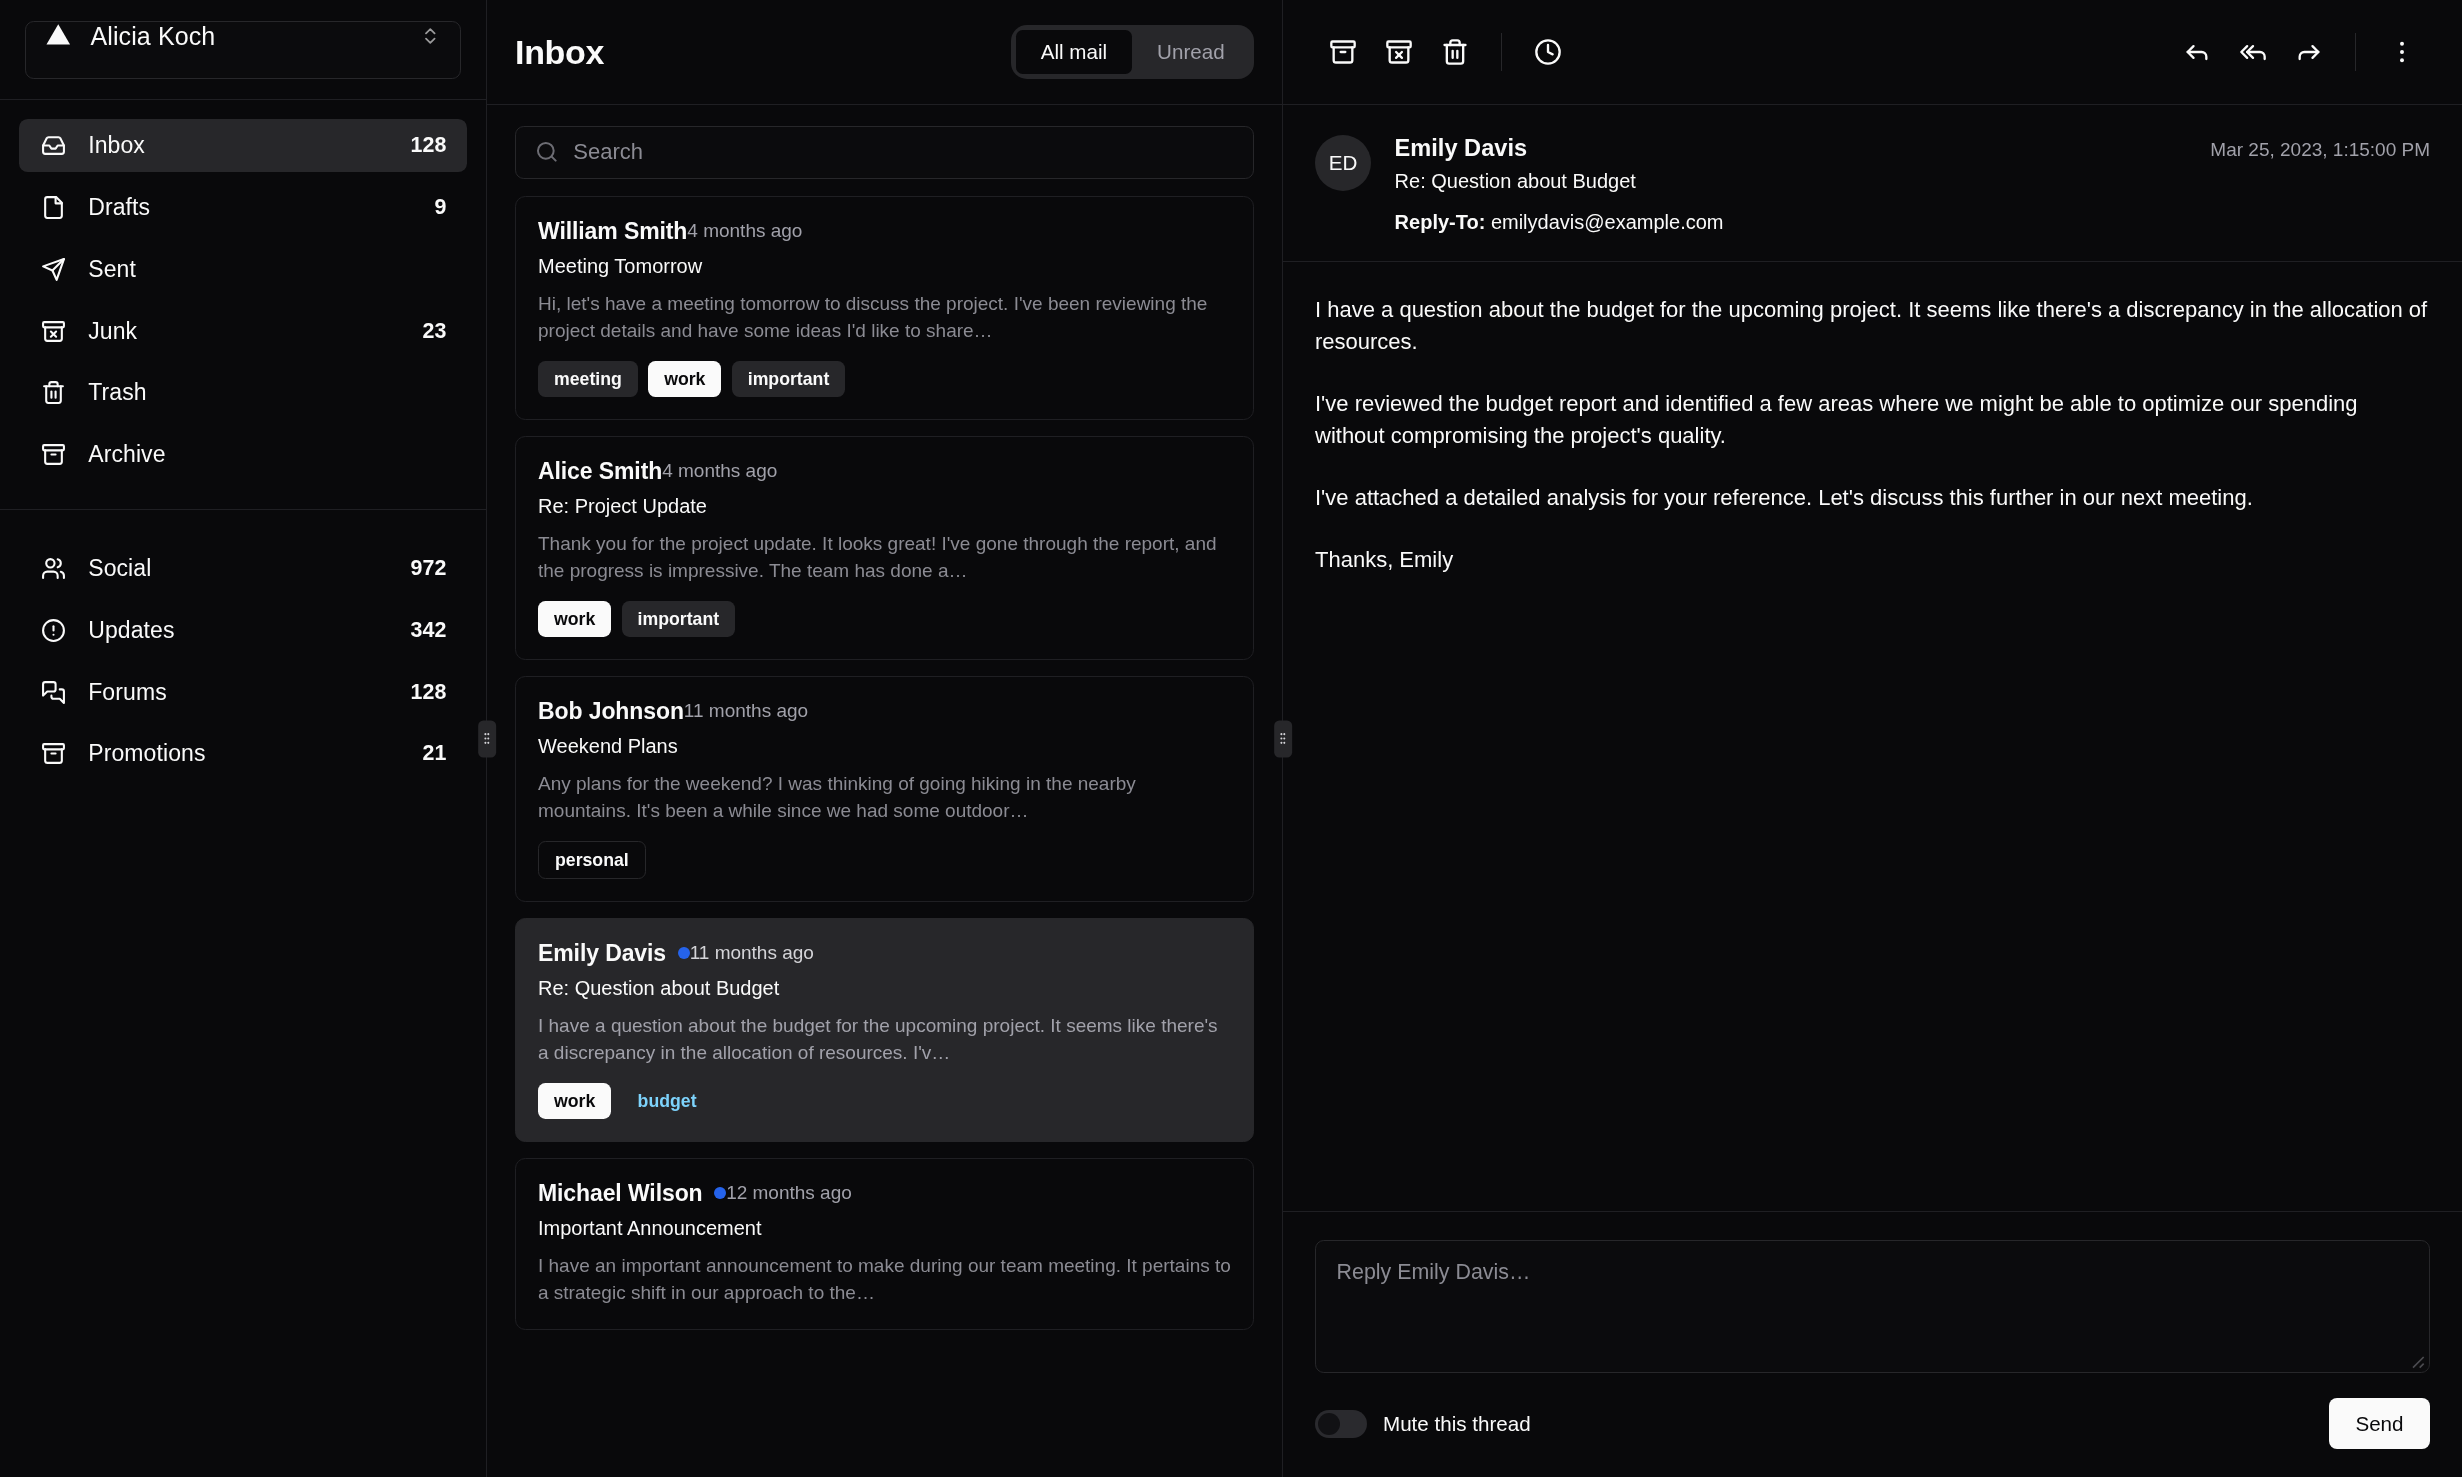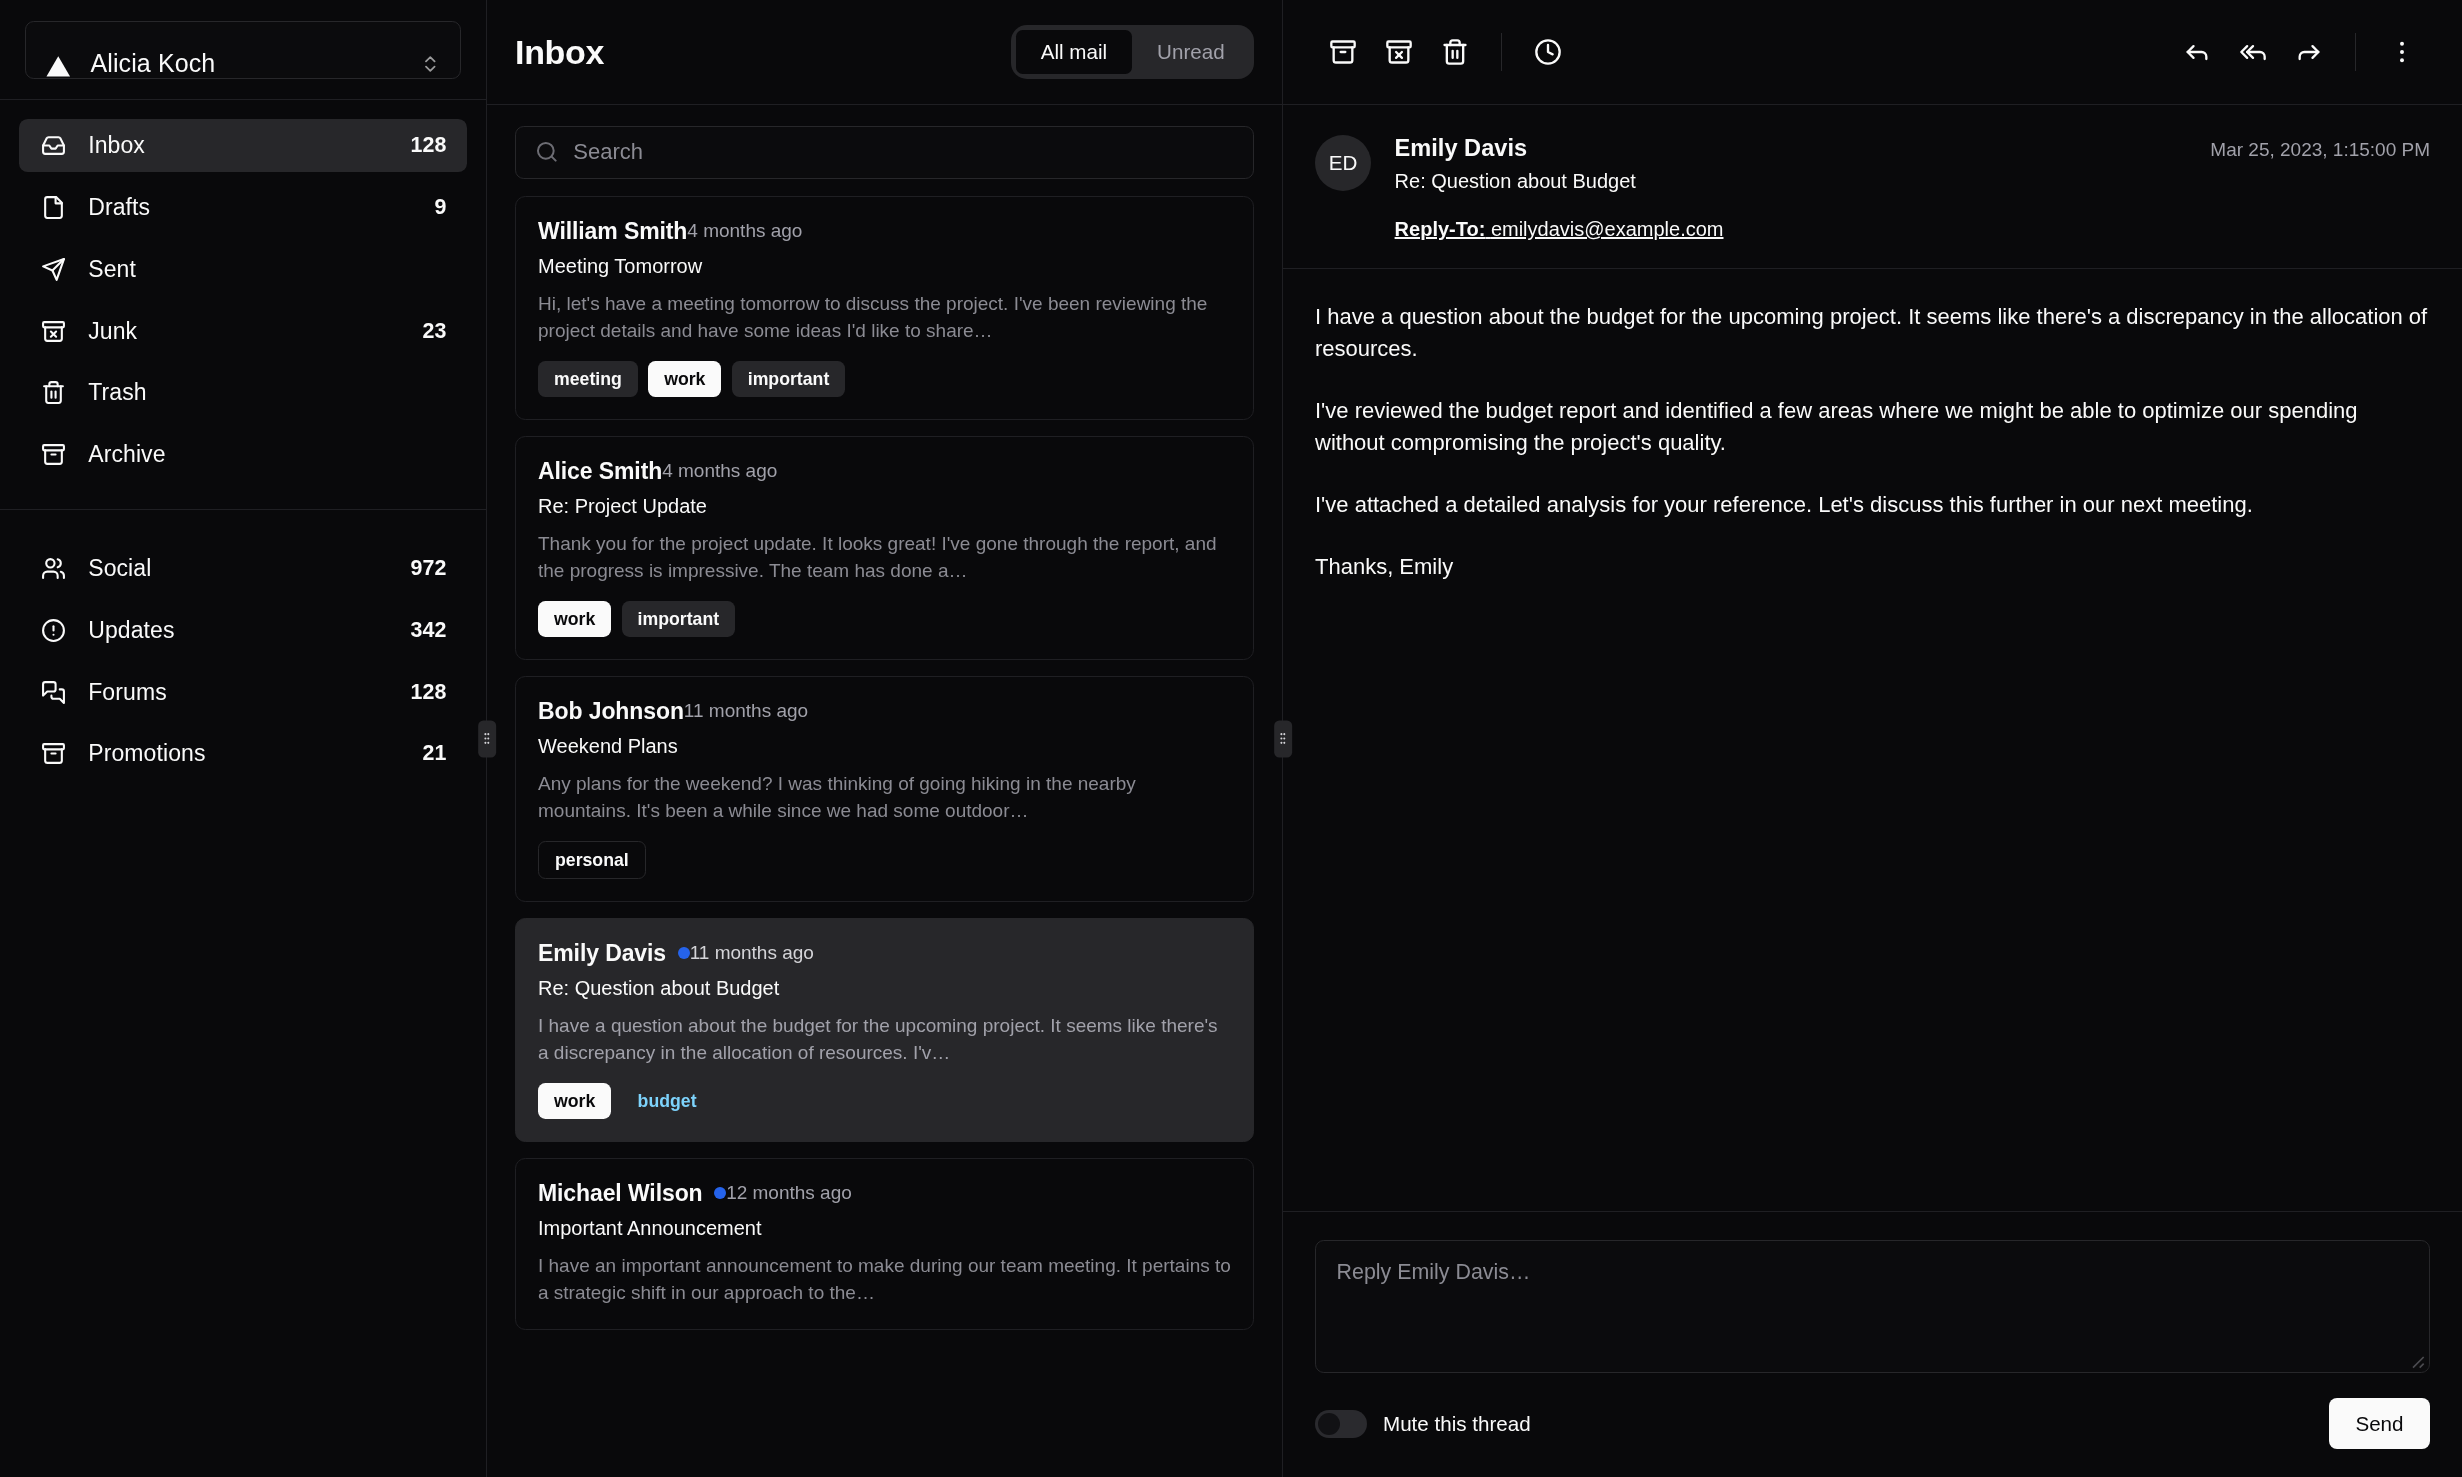--- a/index.html
+++ b/index.html
@@ -19,21 +19,21 @@
     display: flex; flex-direction: column;
     background: #09090b;
     border-right: 1.5px solid #1f1f23;
     flex-shrink: 0;
   }
   .acct-wrap {
     padding: 20.6px 25px; border-bottom: 1.5px solid #1f1f23;
   }
   .acct {
     height: 58px; border: 1.5px solid #27272a; border-radius: 8.8px;
-    display: flex; align-items: flex-end; gap: 19px; padding: 0 19px;
+    display: flex; align-items: flex-start; gap: 19px; padding: 0 19px;
     background: #0b0b0d; cursor: pointer;
   }
   .tri { width: 26.5px; height: 23.6px; flex-shrink: 0; }
   .acct-name { font-size: 25px; font-weight: 400; color: #fafafa; flex: 1; letter-spacing: 0.1px;}
   .chev { width: 20.6px; height: 28px; opacity: .6; flex-shrink: 0; }
 
   .navgroup { padding: 19px 19px 0 19px; }
   .navgroup.second { border-top: 1.5px solid #1f1f23; margin-top: 19px; padding-top: 32px;}
   .navitem {
     height: 53px; display: flex; align-items: center; gap: 20.6px;
@@ -117,21 +117,21 @@
   .avatar {
     width: 56px; height: 56px; border-radius: 50%; background: #27272a;
     display: flex; align-items: center; justify-content: center;
     font-size: 20.6px; font-weight: 400; color: #fafafa; flex-shrink: 0;
   }
   .rd-meta { flex: 1; min-width: 0;}
   .rd-row1 { display: flex; align-items: baseline; justify-content: space-between; }
   .rd-from { font-size: 23.6px; font-weight: 700; }
   .rd-date { font-size: 19px; color: #a1a1aa; white-space: nowrap; }
   .rd-subj { font-size: 20px; color: #fafafa; margin-top: 8.8px; }
-  .rd-reply { font-size: 20px; margin-top: 25px; text-decoration: underline; }
+  .rd-reply { font-size: 20px; margin-top: 18px; }
   .rd-reply b { font-weight: 700; }
 
   .rd-body { flex: 1; overflow: hidden; padding: 32px 32px 14.7px 32px; }
   .rd-body p { font-size: 22px; line-height: 1.47; color: #fafafa; margin-bottom: 29.5px; }
 
   .rd-compose { border-top: 1.5px solid #1f1f23; padding: 28px 32px 28px 32px; flex-shrink: 0;}
   .textarea {
     height: 133px; border: 1.5px solid #27272a; border-radius: 8.8px; background: #0b0b0d;
     padding: 19px 20.6px; font-size: 21.4px; color: #8b8b93; position: relative; cursor: text;
   }

